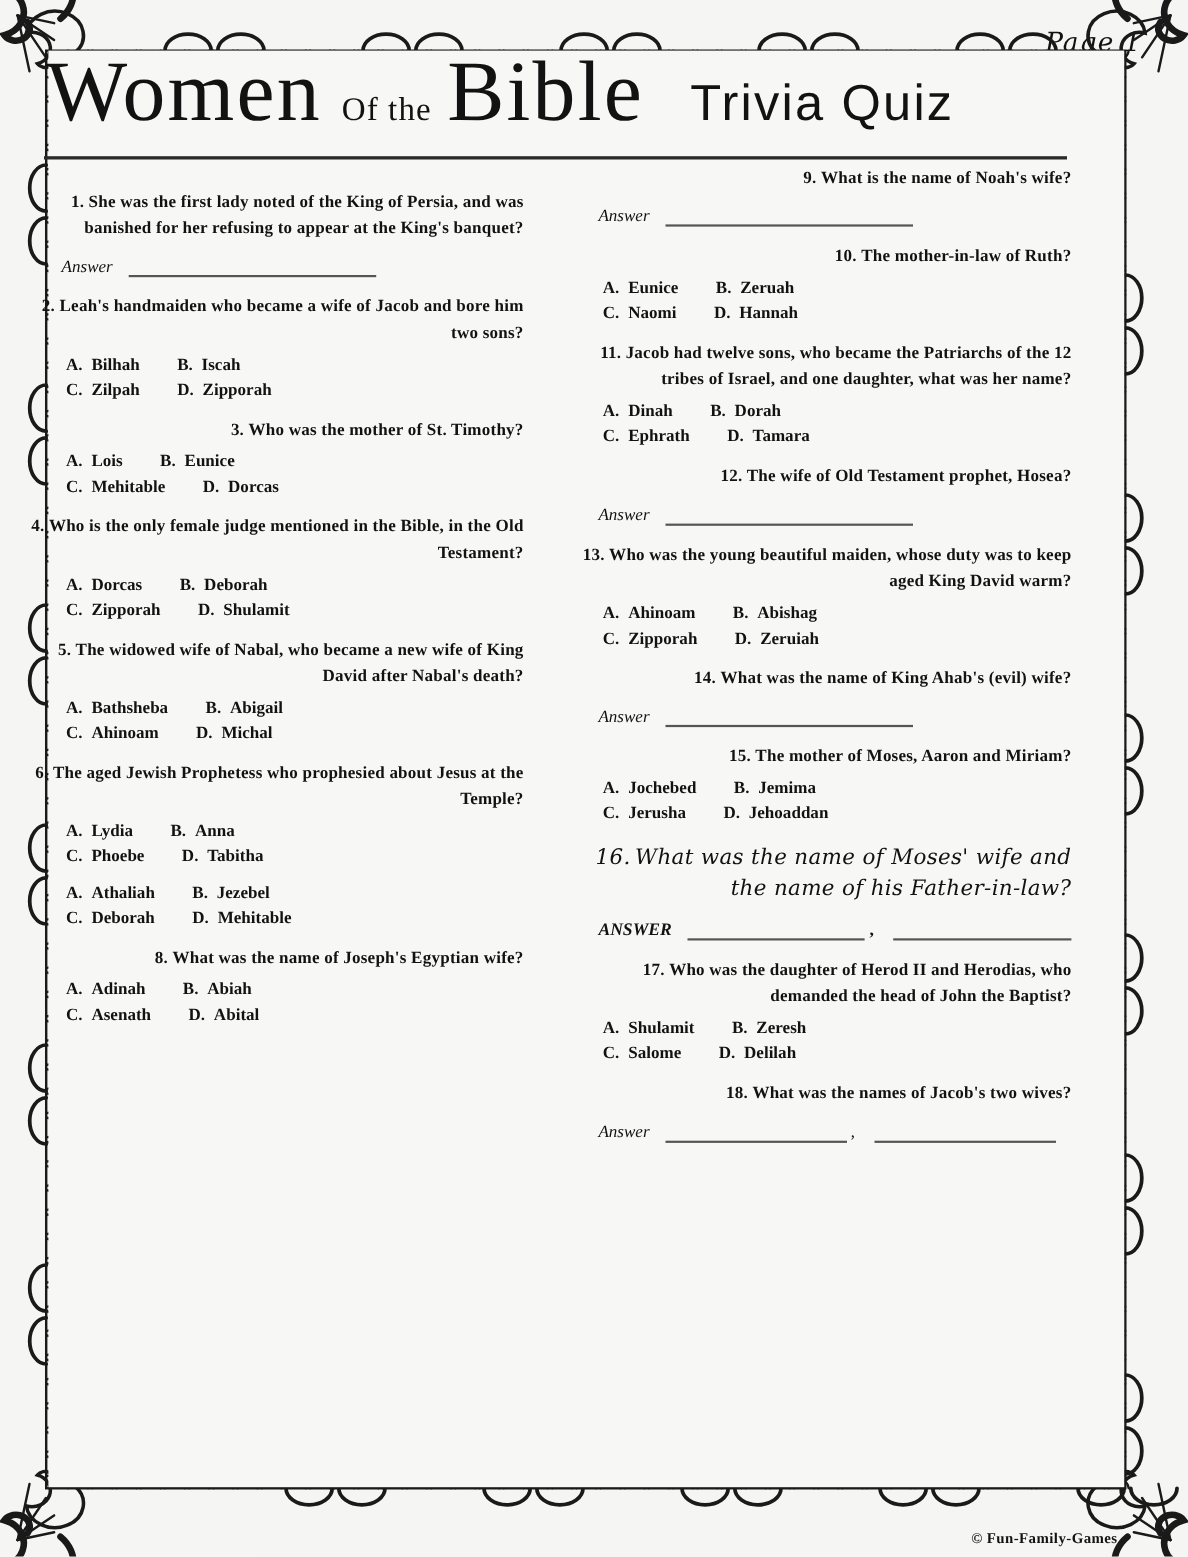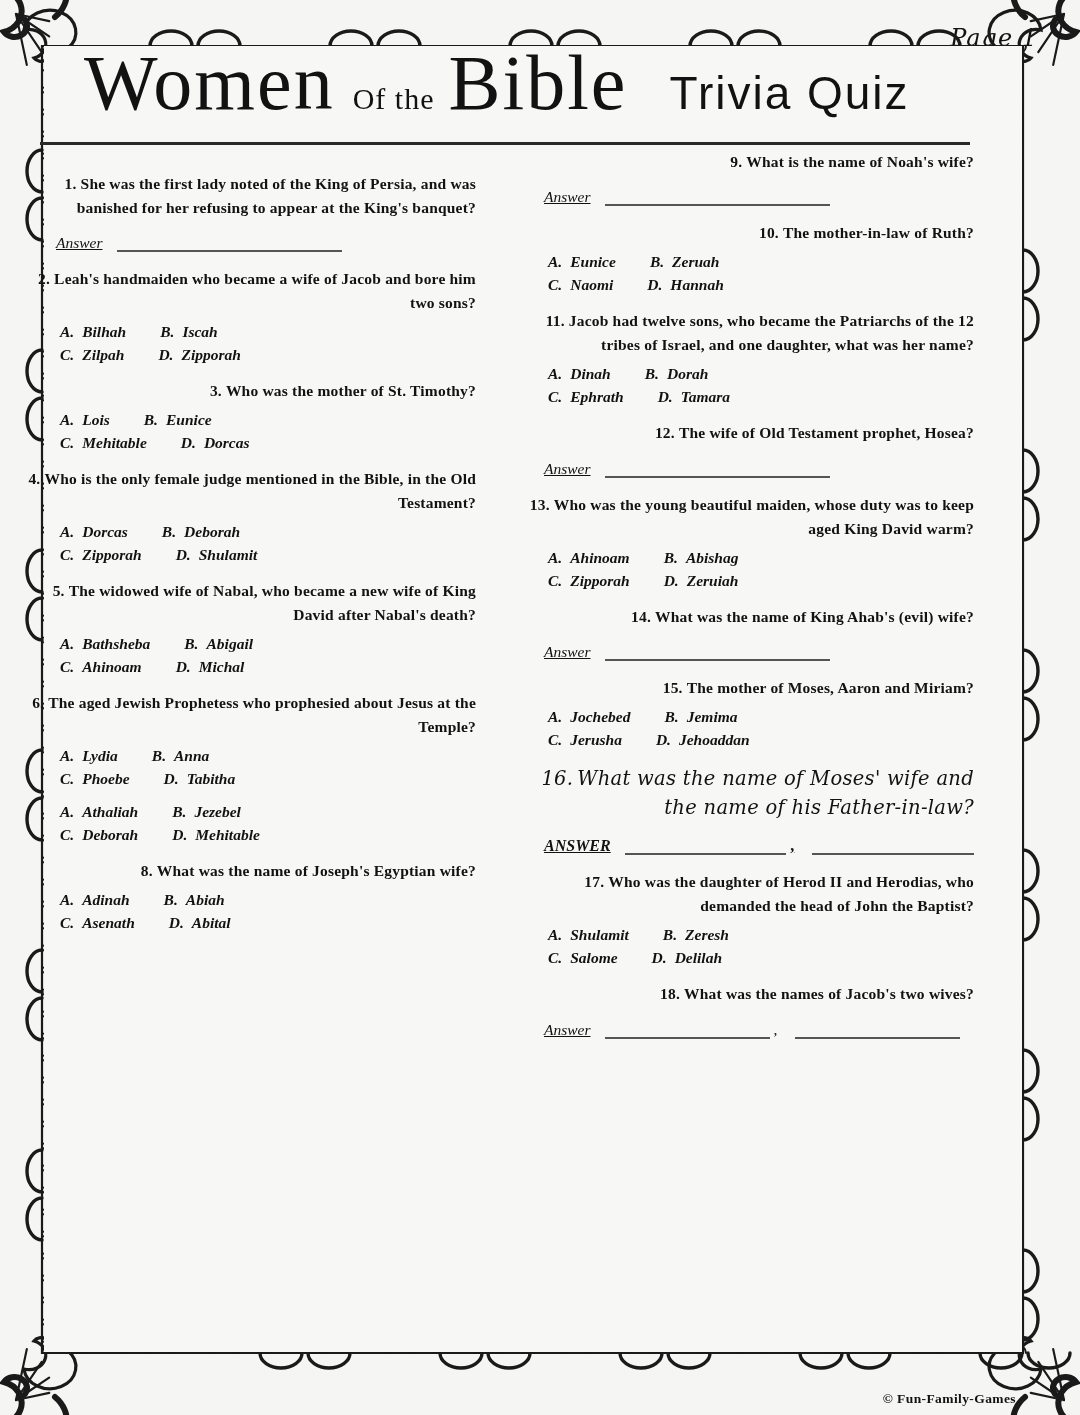--- a/index.html
+++ b/index.html
@@ -41,25 +41,25 @@
   .col{position:absolute;z-index:3;}
   #col1{left:24px;top:172px;width:452px;}
   #col2{left:512px;top:150px;width:462px;}
   .q{margin-bottom:15px;}
   .q-text{
     font-size:15.5px;font-weight:700;line-height:1.55;letter-spacing:.2px;text-align:right;
   }
   .q-num{margin-right:4px;}
   .opts{margin:8px 0 2px 36px;}
   .opt-row{display:flex;gap:34px;margin:5px 0;font-size:15.5px;font-weight:700;}
-  .opt{white-space:nowrap;font-style:italic;}
+  .opt{white-space:nowrap;}
   .opt .letter{margin-right:8px;}
   .answer{
     margin:14px 0 0 32px;display:flex;align-items:flex-end;
-    font-size:15.5px;font-style:italic;text-decoration:underline;
+    font-size:15.5px;font-style:italic;
   }
   .answer .line{
     display:inline-block;width:225px;height:1.05em;margin-left:14px;
     border-bottom:2px solid #555;
   }
   .answer .line.short{width:165px;}
   .answer .comma{margin:0 4px;font-style:normal;}
   
   .q.alt .q-text{
     font-family:"DejaVu Serif", serif;font-weight:400;font-style:italic;
@@ -347,21 +347,21 @@
     <path d="M0,0 l34,0" fill="none" stroke="#1a1a1a" stroke-width="2.2" stroke-linecap="round" transform="translate(1064,1400) rotate(12) scale(-1,-1)"></path>
     <path d="M0,0 l40,0" fill="none" stroke="#1a1a1a" stroke-width="2.2" stroke-linecap="round" transform="translate(1064,1400) rotate(34) scale(-1,-1)"></path>
     <path d="M0,0 l46,0" fill="none" stroke="#1a1a1a" stroke-width="2.2" stroke-linecap="round" transform="translate(1064,1400) rotate(56) scale(-1,-1)"></path>
     <path d="M0,0 l52,0" fill="none" stroke="#1a1a1a" stroke-width="2.2" stroke-linecap="round" transform="translate(1064,1400) rotate(78) scale(-1,-1)"></path>
   </svg>
 
 <div class="sheet"></div>
 
 <div class="pageno">Page 1</div>
 
-<div class="titlebar" style="z-index:3;padding-left:42px;">
+<div class="titlebar" style="z-index:3;">
   <span class="t-women">Women</span>
   <span class="t-ofthe">Of the</span>
   <span class="t-bible">Bible</span>
   <span class="t-trivia">Trivia Quiz</span>
 </div>
 <div class="rule" style="z-index:3;"></div>
 
 <div class="col" id="col1">
     <div class="q">
       <div class="q-text"><span class="q-num">1.</span><span>She was the first lady noted of the King of Persia, and was banished for her refusing to appear at the King's banquet?</span></div>

